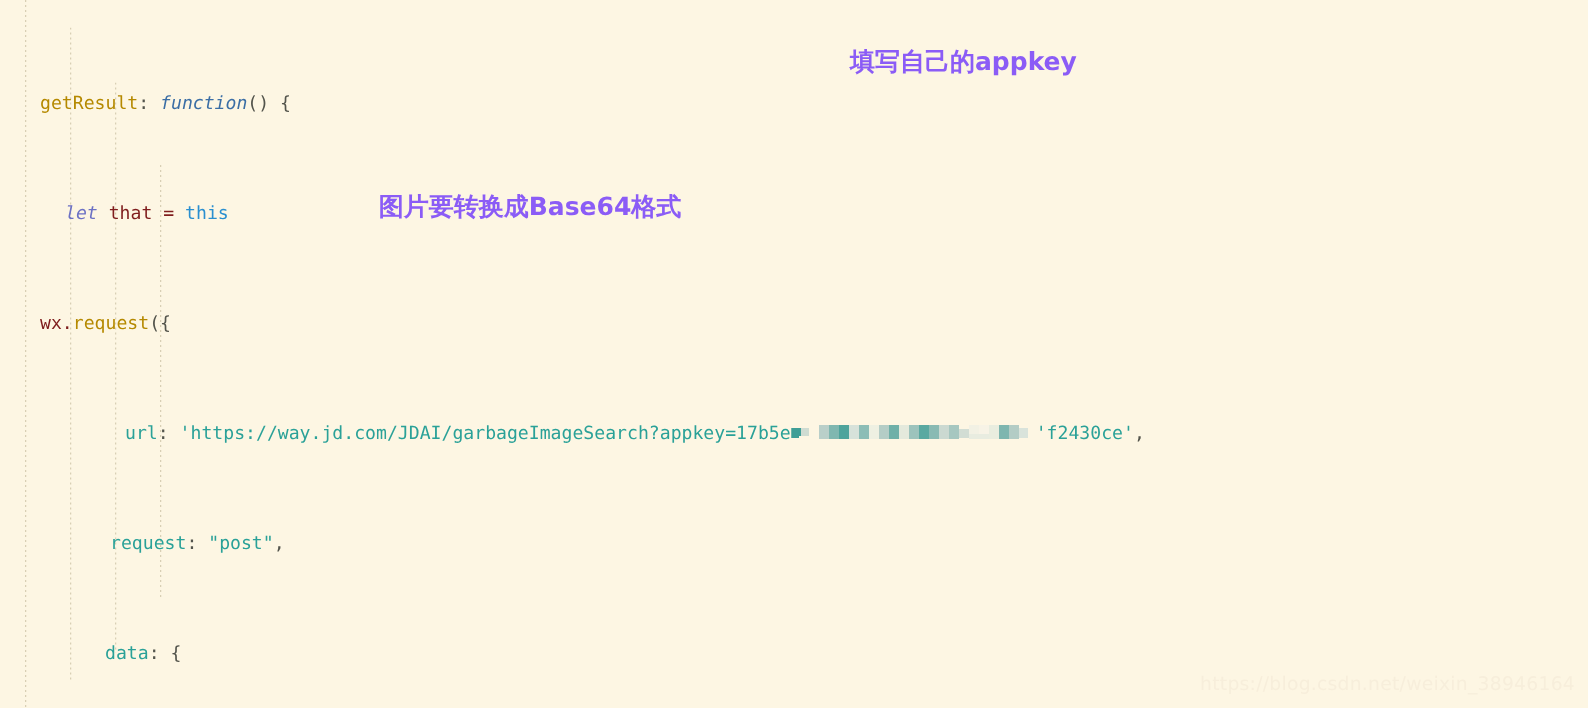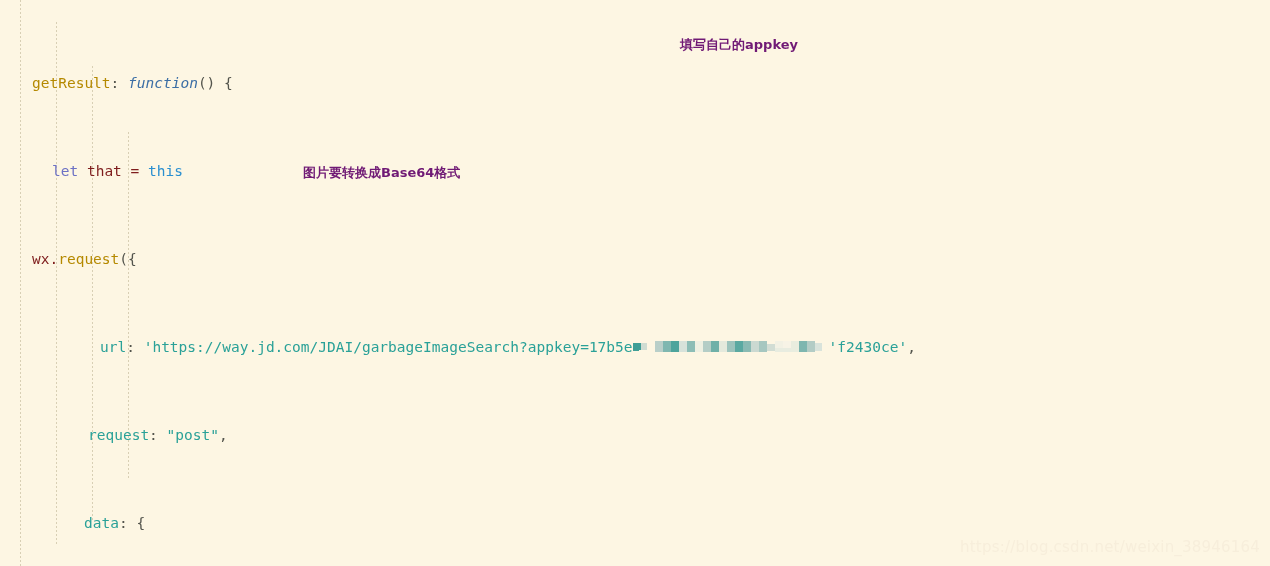--- a/index.html
+++ b/index.html
@@ -39,47 +39,47 @@
     color: #50504a;
   }
   .ln {
     height: 22px;
     padding-left: 32px;
     white-space: pre;
   }
 
   
   .plain  { color: #7f1d1d; }            
-  .kw2    { color: #6c71c4; }  
+  .kw2    { color: #6c71c4; font-style: italic; }  
   .fnkw   { color: #3b6ea5; font-style: italic; }  
   .this   { color: #2a8fd0; }
   .fname  { color: #b58900; }            
   .key    { color: #2aa198; }            
   .str    { color: #2aa198; }            
   .punc   { color: #53544c; }
 
   
   .mosaic {
     display: inline-block;
     vertical-align: -2px;
     width: 196px;
     height: 15px;
   }
 
   
   .anno {
     position: absolute;
-    color: #701a75;
+    color: #8b5cf6;
     font-family: "DejaVu Sans", "Liberation Sans", sans-serif;
     font-weight: bold;
-    font-size: 13px;
+    font-size: 20px;
     white-space: nowrap;
   }
   #anno-appkey { left: 680px; top: 36px; }
-  #anno-base64 { left: 303px; top: 164px; text-align: right; }
+  #anno-base64 { left: 303px; top: 152px; text-align: right; }
 
   .watermark {
     position: absolute;
     right: 10px;
     bottom: 10px;
     color: #f7eedb;
     font-family: "DejaVu Sans", "Liberation Sans", sans-serif;
     font-size: 15px;
     letter-spacing: 0.2px;
     white-space: nowrap;

